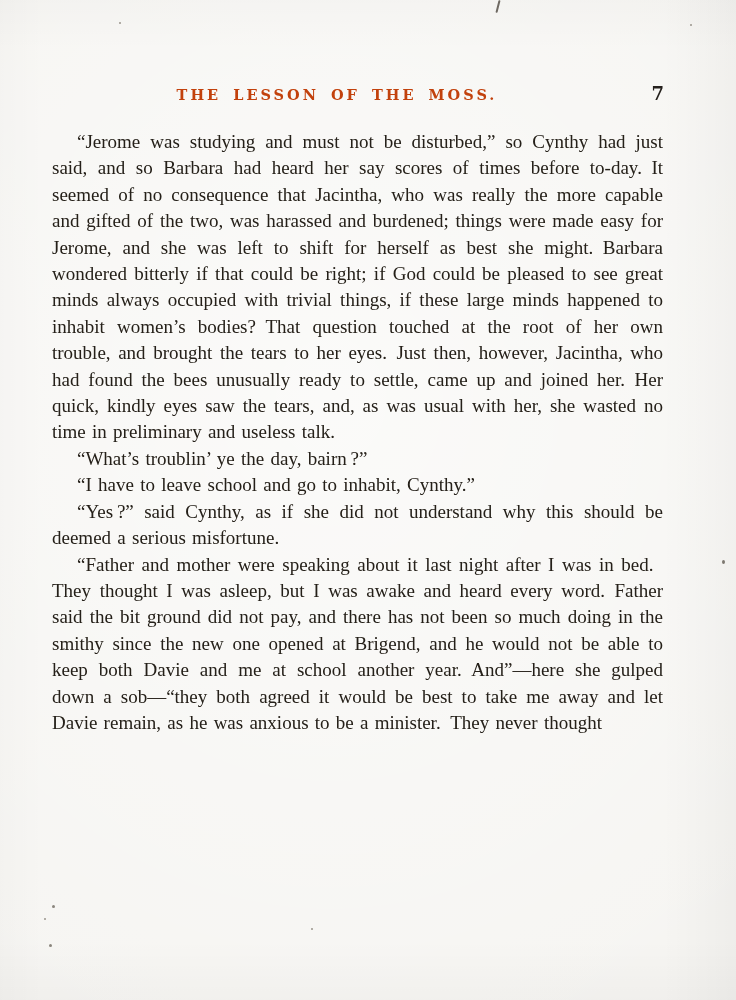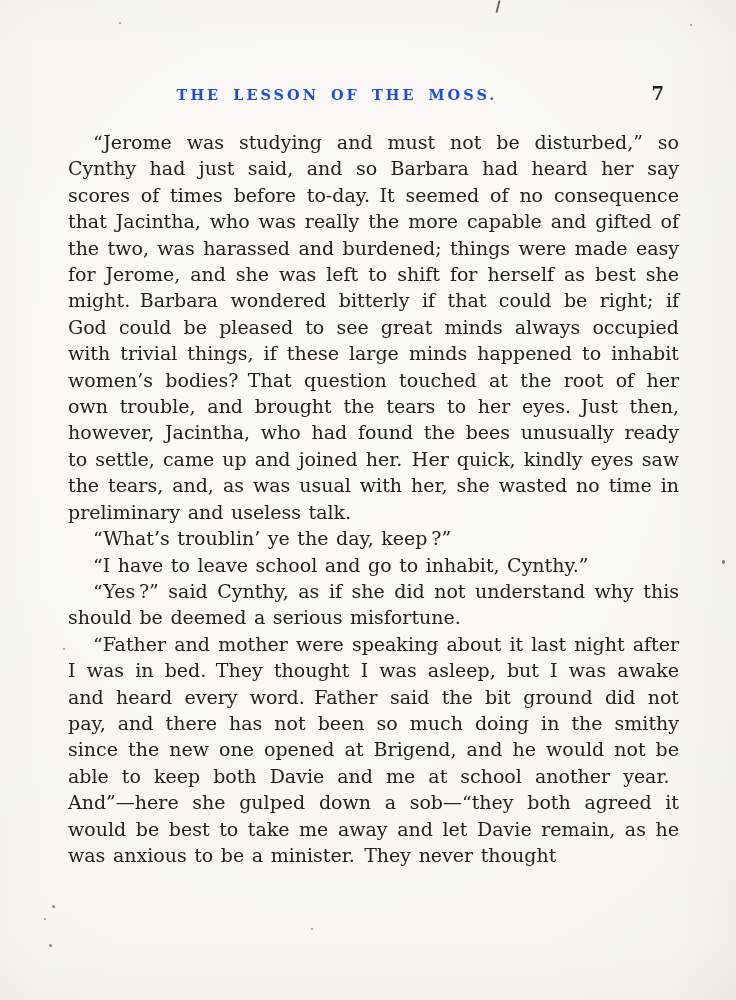--- a/index.html
+++ b/index.html
@@ -32,35 +32,36 @@
   }
   .head-title {
     position: absolute;
     left: 0;
     right: 60px;
     text-align: center;
     font-size: 14.5px;
     letter-spacing: 3px;
     word-spacing: 4px;
     font-weight: 600;
-    color: #1d4ed8;
+    color: #c2410c;
   }
   .page-number {
     position: absolute;
     right: 8px;
     top: -3px;
     font-size: 18px;
     font-weight: bold;
     color: #25211d;
   }
   .body-text {
     position: absolute;
     top: 129px;
-    left: 68px;
+    left: 52px;
     width: 611px;
+    font-family: Liberation Serif, serif;
   }
   .body-text p {
     margin: 0;
     text-indent: 25px;
     text-align: justify;
     font-size: 19px;
     line-height: 26.4px;
     word-spacing: 1.5px;
     color: #252019;
   }
@@ -96,19 +97,19 @@
   <span class="scan-mark mark-dot-b" style="left:311px; top:928px;"></span>
   <span class="scan-mark mark-dot-b" style="left:63px;  top:648px;"></span>
 
   <header class="running-head">
     <span class="head-title">THE LESSON OF THE MOSS.</span>
     <span class="page-number">7</span>
   </header>
 
   <main class="body-text">
     <p>“Jerome was studying and must not be disturbed,” so Cynthy had just said, and so Barbara had heard her say scores of times before to-day. It seemed of no consequence that Jacintha, who was really the more capable and gifted of the two, was harassed and burdened; things were made easy for Jerome, and she was left to shift for herself as best she might. Barbara wondered bitterly if that could be right; if God could be pleased to see great minds always occupied with trivial things, if these large minds happened to inhabit women’s bodies? That question touched at the root of her own trouble, and brought the tears to her eyes. Just then, however, Jacintha, who had found the bees unusually ready to settle, came up and joined her. Her quick, kindly eyes saw the tears, and, as was usual with her, she wasted no time in preliminary and useless talk.</p>
-    <p>“What’s troublin’ ye the day, keep ?”</p>
+    <p>“What’s troublin’ ye the day, bairn ?”</p>
     <p>“I have to leave school and go to inhabit, Cynthy.”</p>
     <p>“Yes ?” said Cynthy, as if she did not understand why this should be deemed a serious misfortune.</p>
     <p>“Father and mother were speaking about it last night after I was in bed. They thought I was asleep, but I was awake and heard every word. Father said the bit ground did not pay, and there has not been so much doing in the smithy since the new one opened at Brigend, and he would not be able to keep both Davie and me at school another year. And”—here she gulped down a sob—“they both agreed it would be best to take me away and let Davie remain, as he was anxious to be a minister. They never thought</p>
   </main>
 
 </div>
 
 </body></html>

